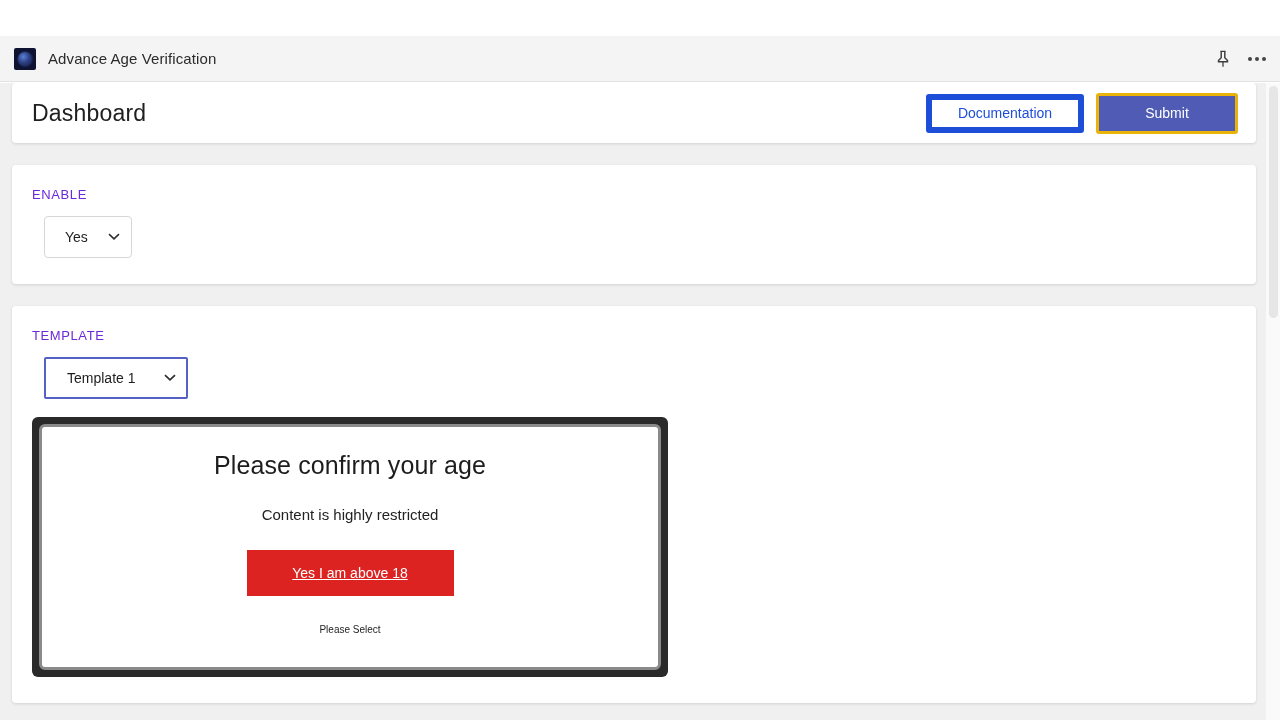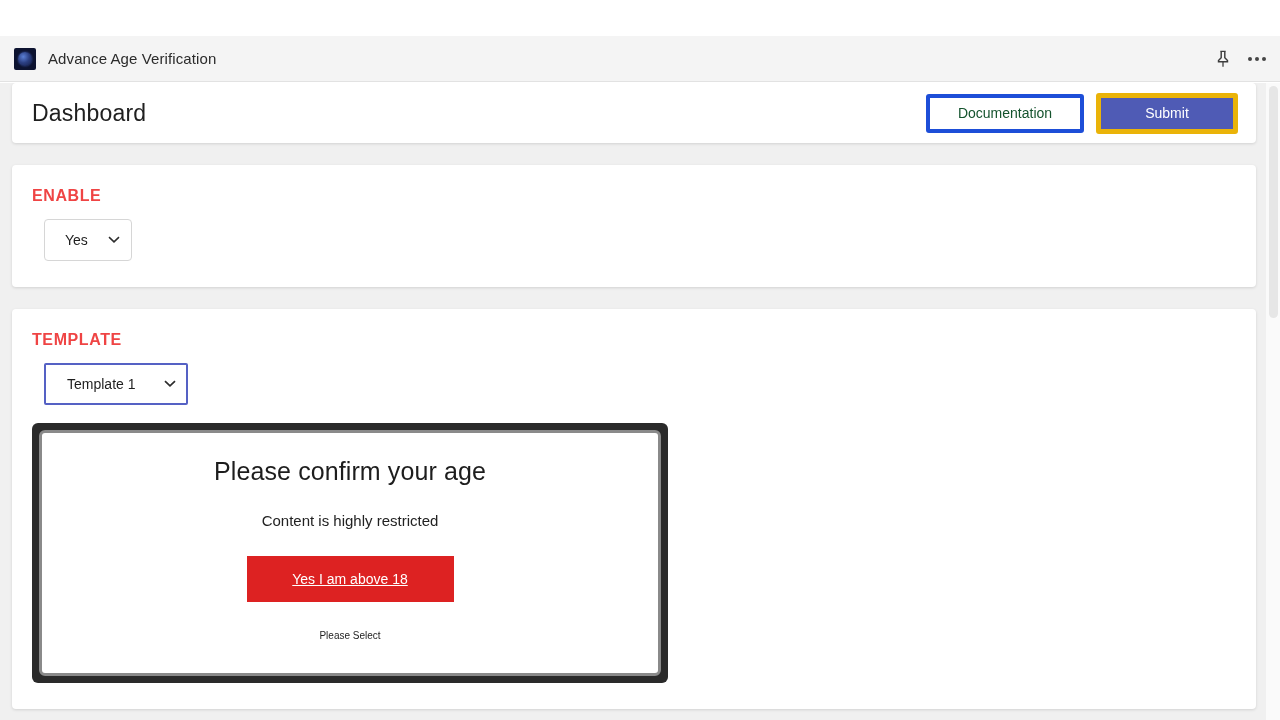--- a/index.html
+++ b/index.html
@@ -123,41 +123,41 @@
     font-size: 14px;
     border-radius: 3px;
     cursor: pointer;
     box-sizing: border-box;
     white-space: nowrap;
   }
   .btn-outline {
     width: 158px;
     height: 39px;
     background: #ffffff;
-    border: 4px solid #1d4ed8;
-    color: #14532d;
+    border: 6px solid #1d4ed8;
+    color: #1d4ed8;
   }
   .btn-primary {
     width: 142px;
     height: 41px;
     background: #4f5bb5;
-    border: 5px solid #eab308;
+    border: 3px solid #eab308;
     color: #ffffff;
   }
 
   
   .section {
     margin: 22px 12px 0 12px;
     padding: 22px 20px 26px 20px;
   }
   .section-label {
-    font-size: 16px;
+    font-size: 13px;
     letter-spacing: .6px;
-    color: #ef4444;
-    font-weight: 700;
+    color: #6d28d9;
+    font-weight: 400;
     margin-bottom: 14px;
   }
   .select-wrap { display: inline-block; position: relative; padding-left: 12px; }
   .select {
     appearance: none;
     -webkit-appearance: none;
     font-family: "Liberation Sans", sans-serif;
     font-size: 14px;
     color: #1e1e1e;
     background: #ffffff;

